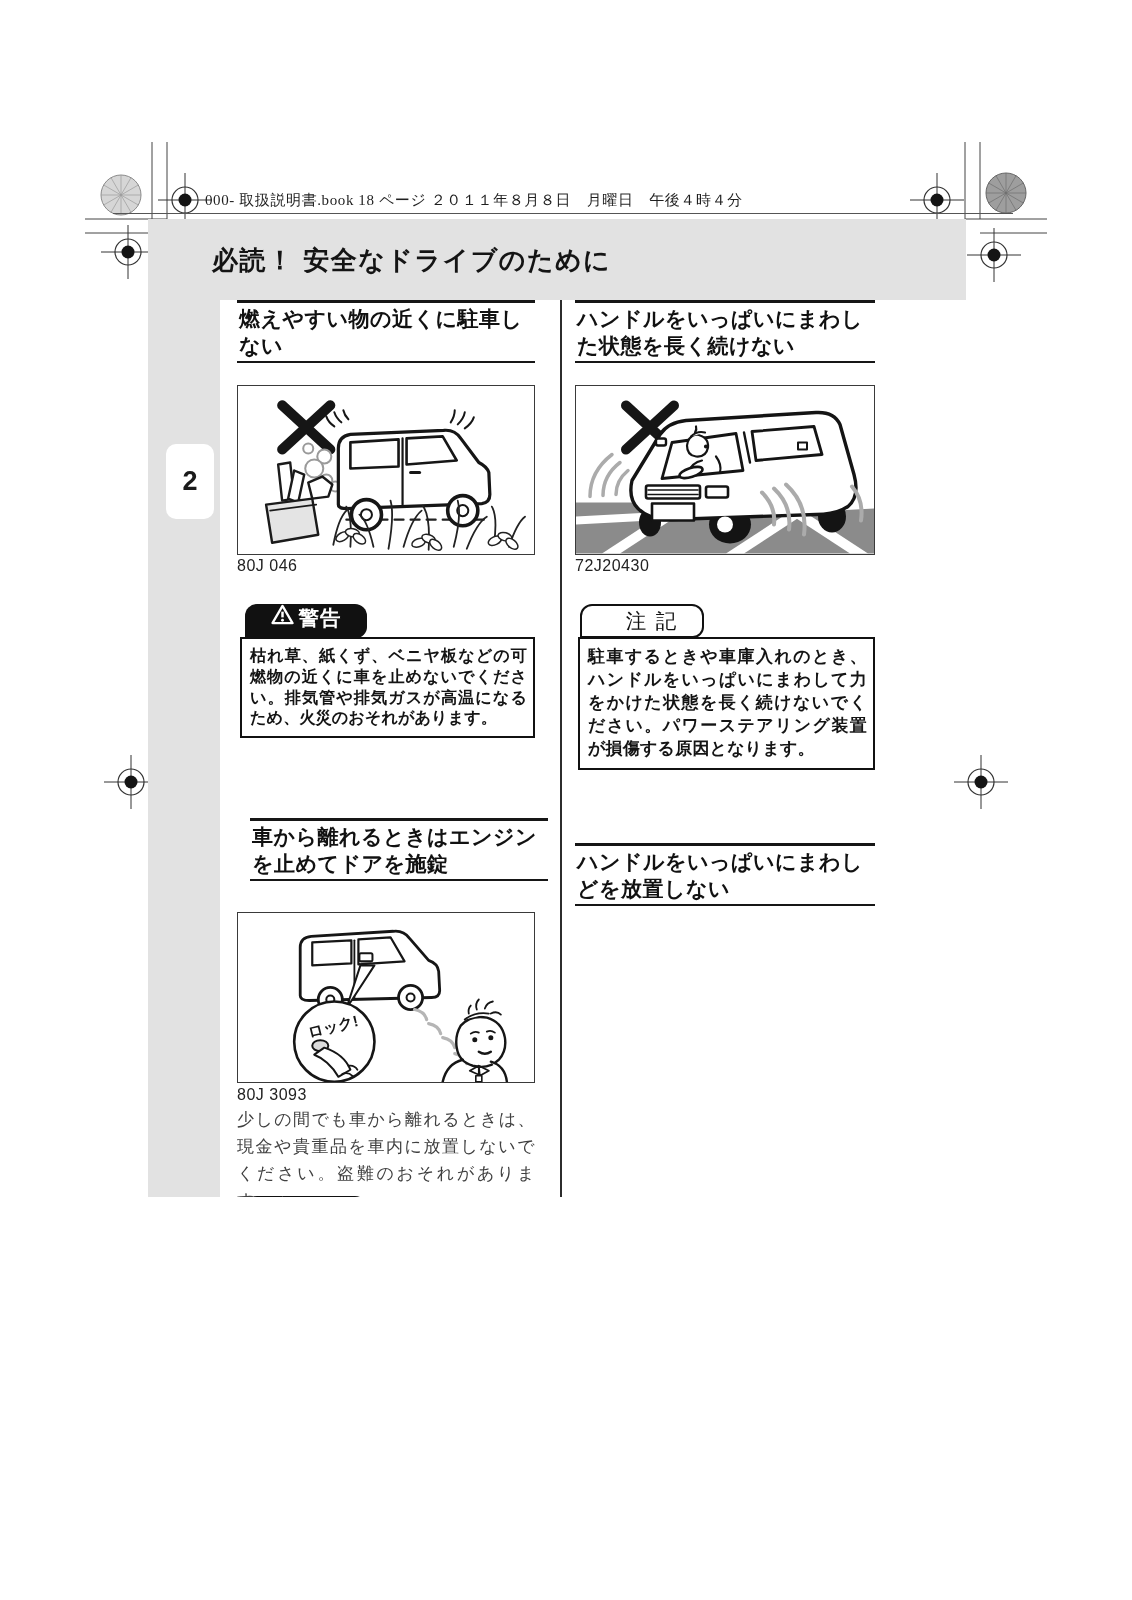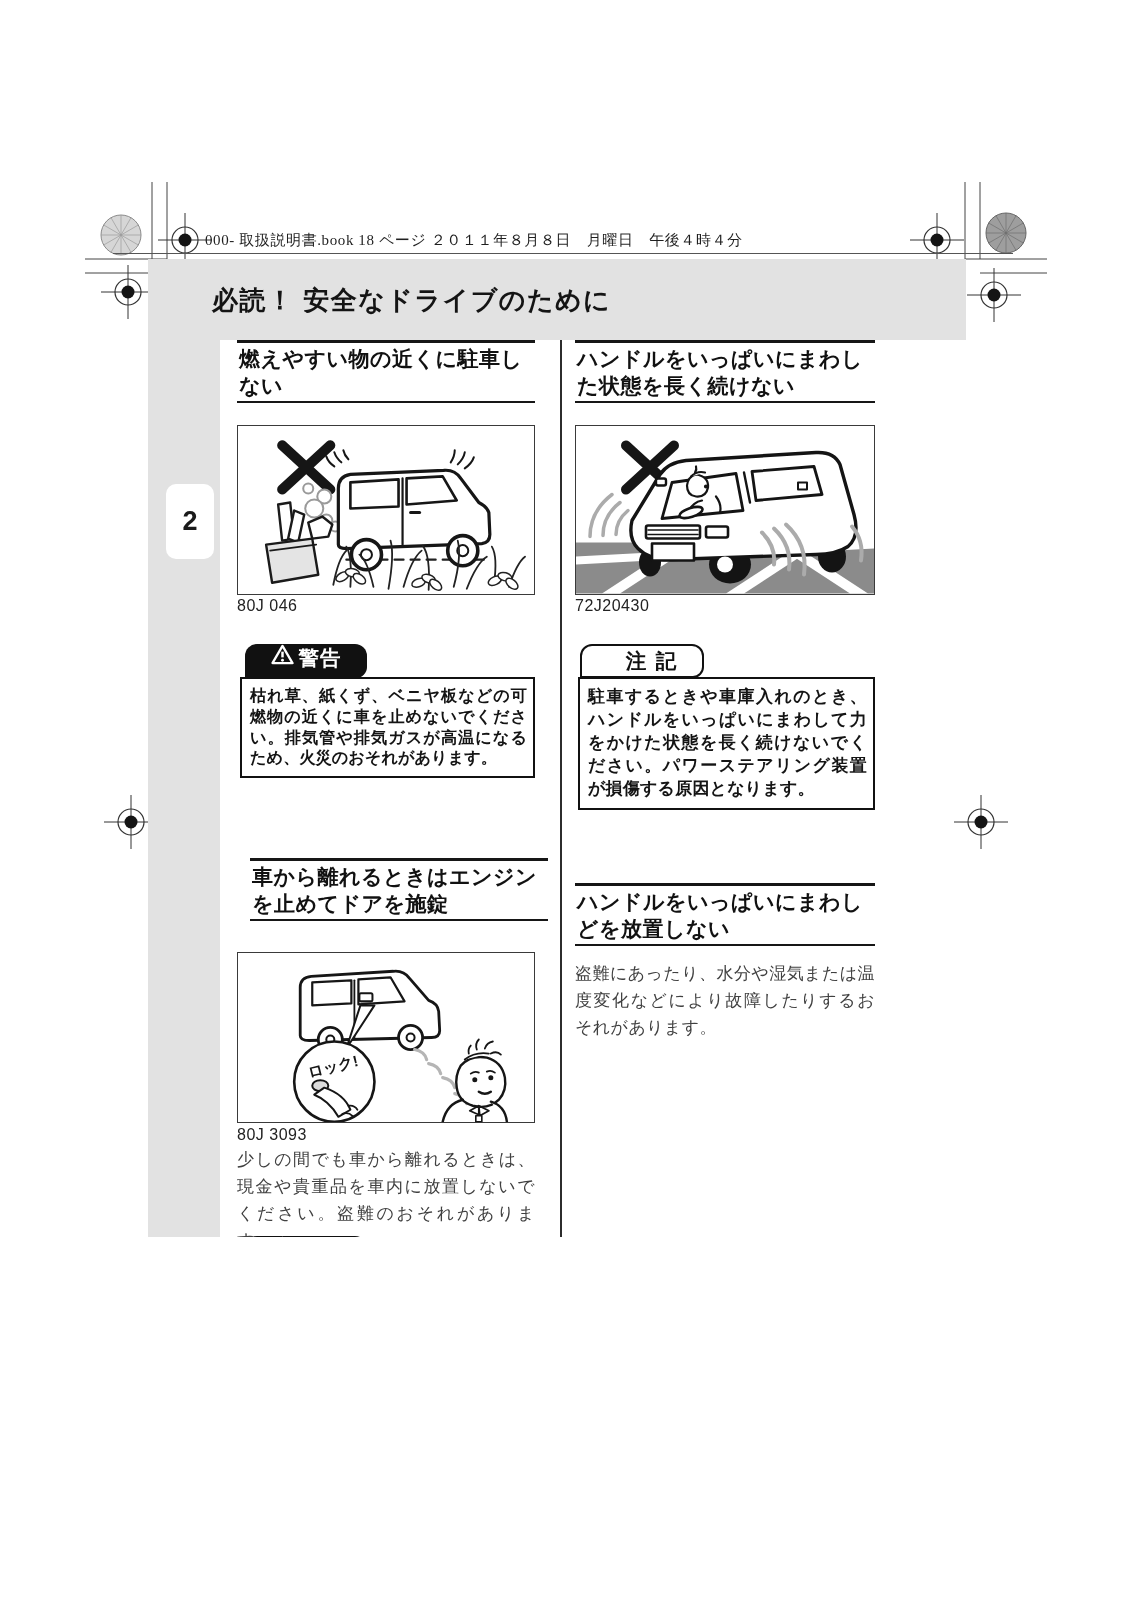--- a/index.html
+++ b/index.html
@@ -1,17 +1,17 @@
 <!DOCTYPE html>
 <html><head>
 <meta charset="utf-8">
 <style>
   html,body{margin:0;padding:0;background:#fff;}
   .page{position:relative;width:1132px;height:1197px;background:#fff;overflow:hidden;
-        font-family:"Liberation Sans","DejaVu Sans",sans-serif;color:#1a1a1a;margin-top:40px;}
+        font-family:"Liberation Sans","DejaVu Sans",sans-serif;color:#1a1a1a;}
   .marks-layer{position:absolute;left:0;top:0;width:1132px;height:1600px;}
   .header-line{position:absolute;left:205px;top:191px;font-family:"Liberation Serif","DejaVu Serif",serif;
         font-size:15px;letter-spacing:0.6px;color:#1f1f1f;white-space:nowrap;}
   .header-rule{position:absolute;left:113px;top:213px;width:900px;height:1px;background:#555;}
   .title-band{position:absolute;left:148px;top:219px;width:818px;height:81px;background:#e2e2e2;}
   .chapter-title{position:absolute;left:64px;top:24px;font-size:26px;font-weight:bold;letter-spacing:1.5px;color:#141414;}
   .side-strip{position:absolute;left:148px;top:219px;width:72px;height:1163px;background:#e2e2e2;}
   .chapter-tab{position:absolute;left:166px;top:444px;width:48px;height:75px;background:#fff;border-radius:10px;
         display:flex;align-items:center;justify-content:center;font-size:27px;font-weight:bold;color:#1a1a1a;}
   .bottom-band{position:absolute;left:148px;top:1315px;width:822px;height:67px;background:#e2e2e2;}
@@ -21,21 +21,21 @@
   .h-rule{height:2.5px;background:#161616;}
   .h-text{font-size:21px;font-weight:bold;line-height:27.5px;letter-spacing:0.5px;color:#111;padding:2px 0 1px 2px;}
   .figure{position:absolute;border:1.6px solid #3a3a3a;background:#fff;box-sizing:border-box;}
   .figure svg{display:block;width:100%;height:100%;}
   .fig-caption{position:absolute;font-size:16px;color:#222;text-align:left;letter-spacing:0.5px;}
   .warn-tab{position:absolute;width:122px;height:34px;background:#111;border-radius:12px 12px 11px 0;
         display:flex;align-items:flex-start;justify-content:center;gap:5px;}
   .warn-word{color:#fff;font-size:20.5px;font-weight:bold;letter-spacing:1px;}
   .note-tab{position:absolute;width:124px;height:34px;background:#fff;border:2.2px solid #111;
         border-radius:12px 12px 11px 0;box-sizing:border-box;display:flex;align-items:center;justify-content:center;
-        font-size:20.5px;font-weight:bold;letter-spacing:2px;color:#111;padding-left:20px;}
+        font-size:20.5px;font-weight:normal;letter-spacing:2px;color:#111;padding-left:20px;}
   .warn-box,.note-box{position:absolute;background:#fff;border:2.2px solid #111;box-sizing:border-box;
         padding:6px 6px 8px 8px;text-align:justify;color:#141414;}
   .warn-box{font-size:16.2px;font-weight:bold;line-height:20.8px;letter-spacing:0px;}
   .note-box{font-size:17px;font-weight:bold;line-height:23px;letter-spacing:0.2px;}
   .body-text{position:absolute;font-size:17px;line-height:27px;letter-spacing:0.4px;color:#404040;text-align:justify;}
 </style>
 </head>
 <body>
 
 <div class="page">
@@ -334,15 +334,14 @@
 
   <div class="heading" style="left:575px;top:843px;width:300px">
     <div class="h-rule"></div>
     <div class="h-text">
       <span>ハンドルをいっぱいにまわし</span><br>
       <span>どを放置しない</span>
     </div>
     <div class="h-rule"></div>
   </div>
 
-  <div class="body-text" style="left:575px;top:920px;width:300px">盗難にあったり、水分や湿気または温度変化などにより故障したりするおそれがあります。</div>
 
 </div>
 
 </body></html>

